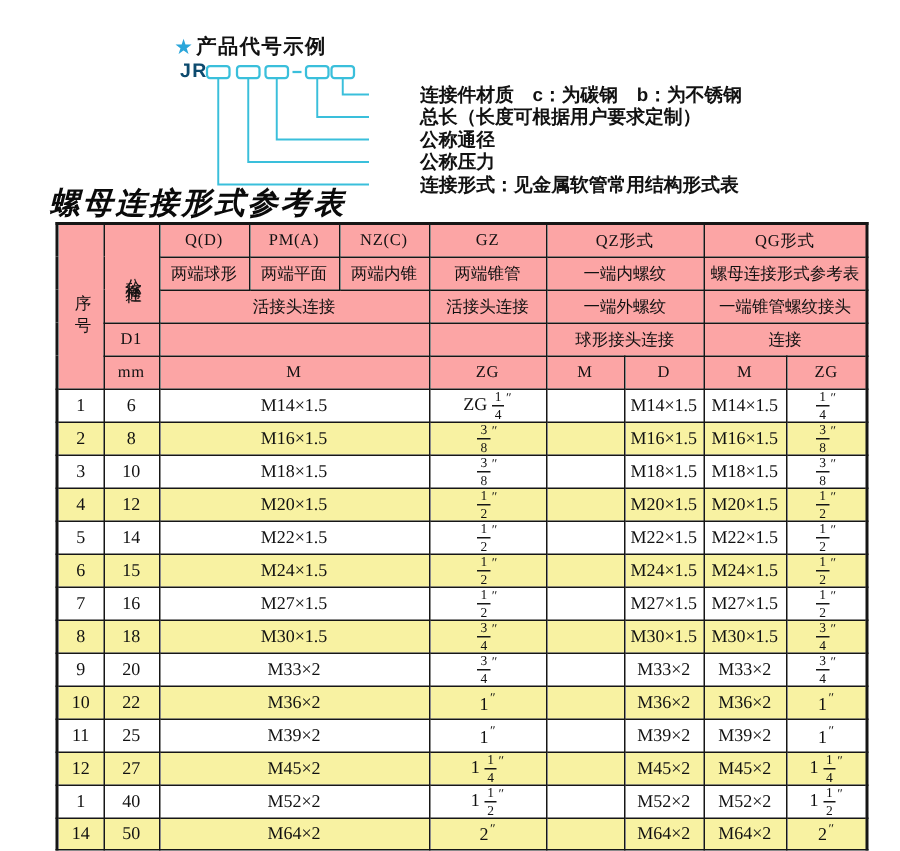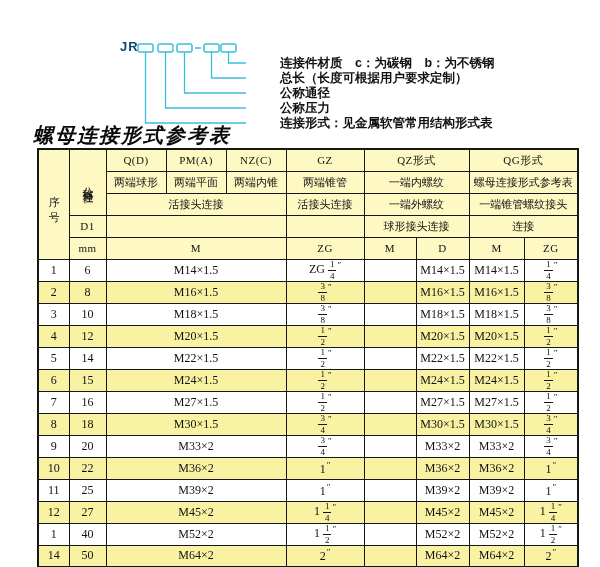--- a/index.html
+++ b/index.html
@@ -23,41 +23,44 @@
                  font-style:italic; letter-spacing:2px; color:#0a0a0a;
                  font-family:"Liberation Serif",serif;text-align:right; }
   
   table.ref { position:absolute; left:37px; top:148px; border-collapse:collapse;
               table-layout:fixed; width:540px; }
   table.ref { border:2px solid #161616; }
   table.ref th, table.ref td {
     border:1px solid #161616; padding:0; text-align:center; vertical-align:middle;
     font-weight:normal; overflow:hidden;
   }
-  table.ref thead th { background:#fef9c3; font-size:11px; }
+  table.ref thead th { background:#fca5a5; font-size:11px; }
   table.ref thead tr, table.ref tbody tr { height:22px; }
   .code-cell { font-size:12px; letter-spacing:0.5px; }
   .vert { writing-mode:vertical-rl; text-orientation:upright; margin:0 auto; }
   th.seq-cell { font-size:12px; }
   th.seq-cell .vert { letter-spacing:16px; }
   th.dn-cell { font-size:11px; }
   th.dn-cell .vert { letter-spacing:2px; }
   tbody td { font-size:12px; background:#ffffff; }
   tbody tr.even td { background:#f8f2a2; }
   
   .fr { display:inline-block; vertical-align:middle; line-height:1; font-size:9px; text-align:center; }
   .fr .n { display:block; border-bottom:1px solid #161616; padding:0 2px 1px 2px; }
   .fr .d { display:block; padding-top:1px; }
   .inch { font-size:9px; vertical-align:5px; margin-left:1px; }
 </style>
 </head>
 <body>
 
 <div class="page">
 
+  <div class="star-line">
+    <span class="star">★</span><span>产品代号示例</span>
+  </div>
   <div class="code-prefix">JR</div>
 
   <svg class="diagram-svg" viewBox="0 0 600 140" xmlns="http://www.w3.org/2000/svg">
     <g stroke="#3abfdb" stroke-width="1.5" fill="#ffffff">
       <rect x="138" y="44" width="15" height="8" rx="2"></rect>
       <rect x="158" y="44" width="15" height="8" rx="2"></rect>
       <rect x="177" y="44" width="15" height="8" rx="2"></rect>
       <line x1="195" y1="48" x2="201" y2="48"></line>
       <rect x="204" y="44" width="15" height="8" rx="2"></rect>
       <rect x="221" y="44" width="15" height="8" rx="2"></rect>

